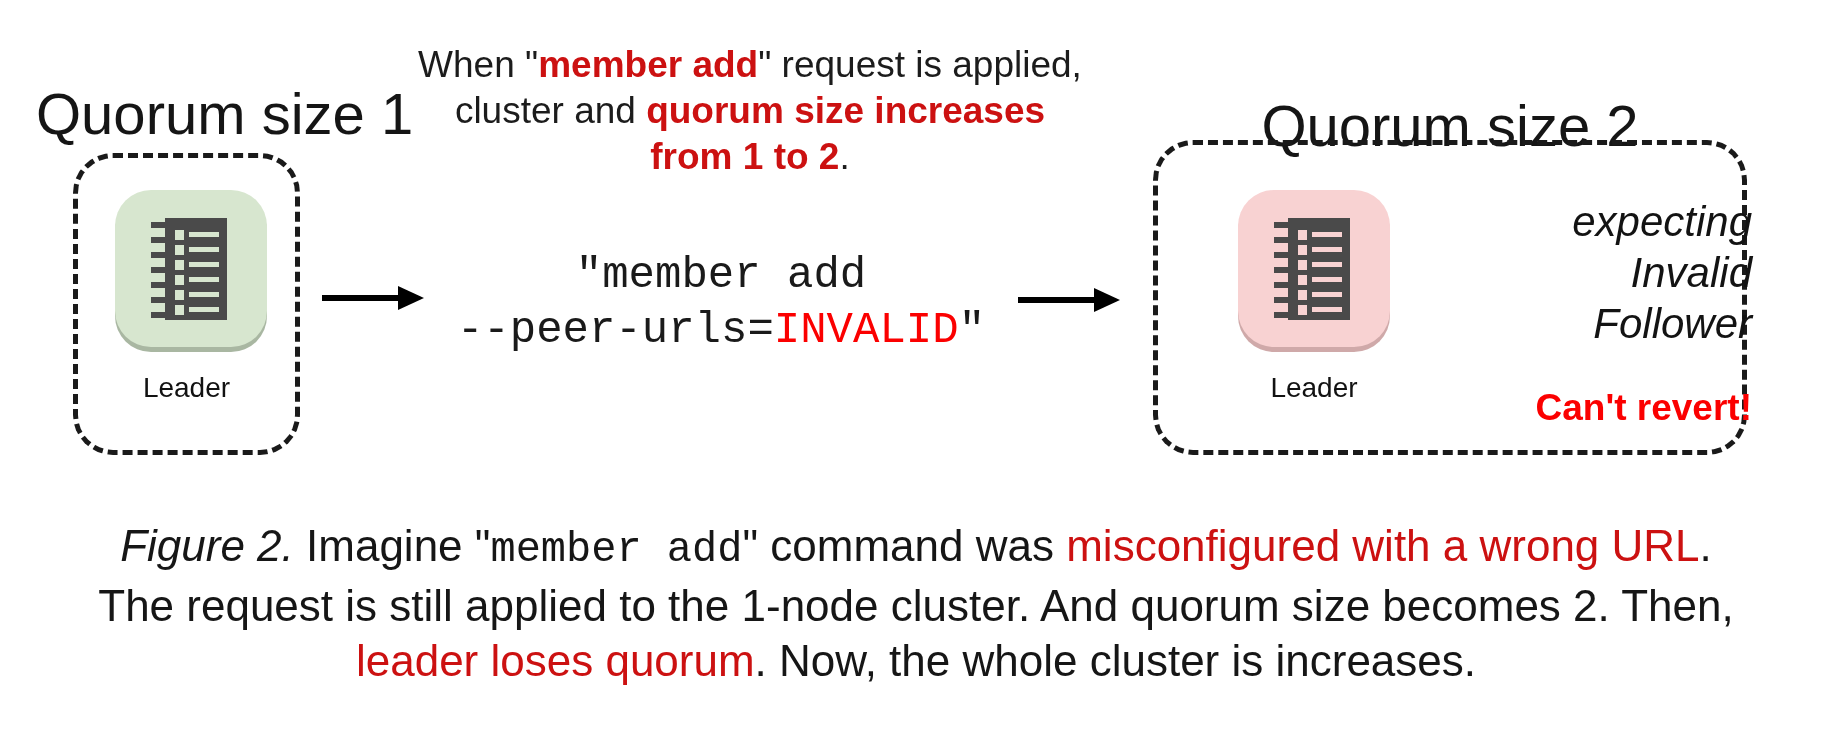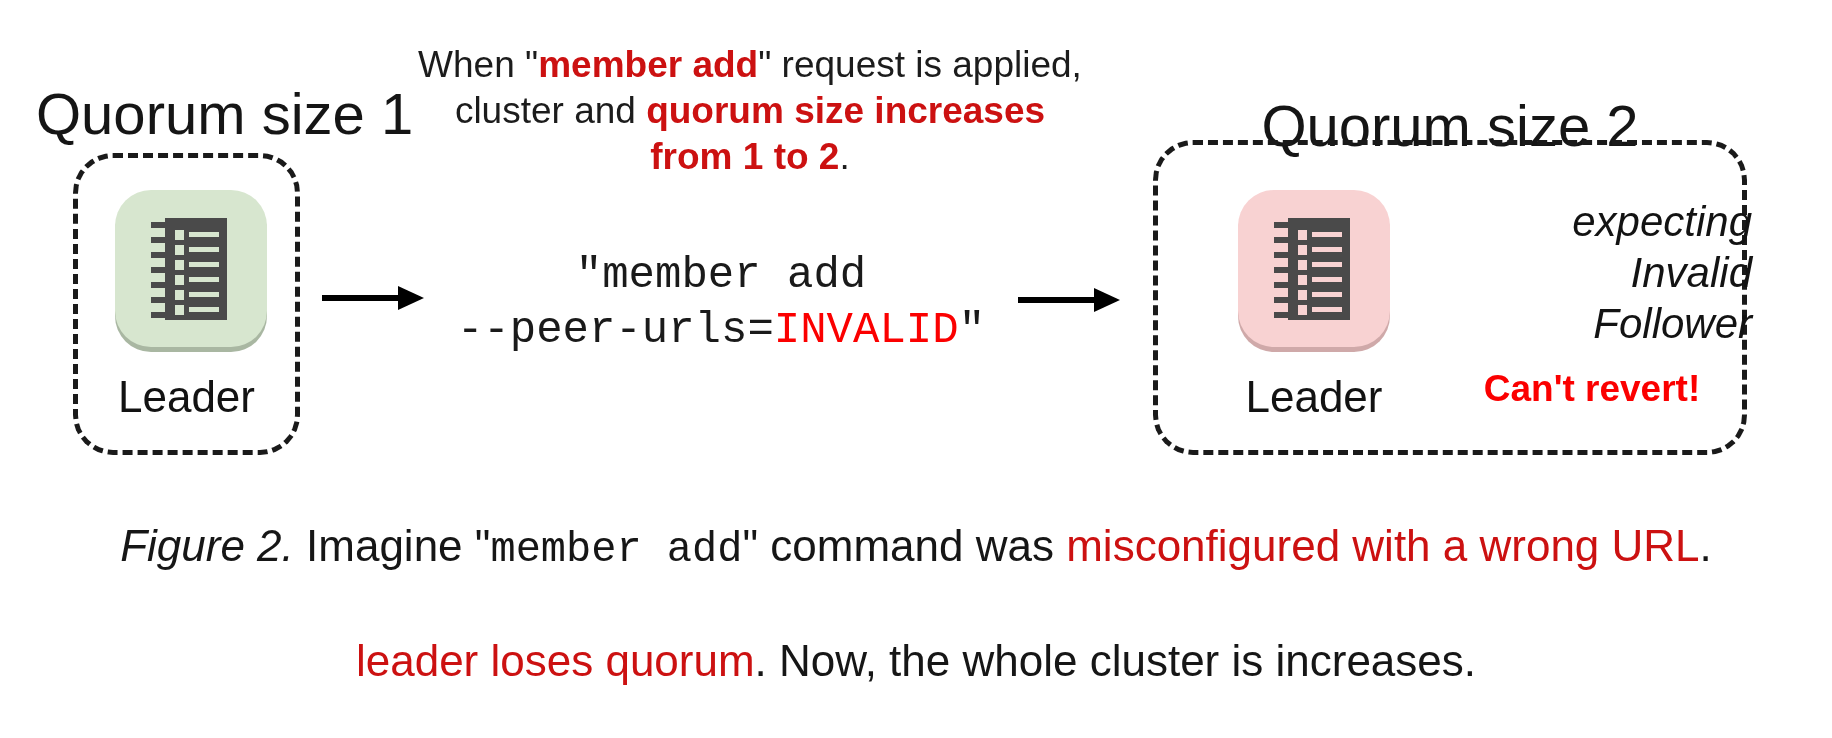--- a/index.html
+++ b/index.html
@@ -28,21 +28,21 @@
     display:flex;align-items:center;justify-content:center;
   }
   .tile-green{background:var(--tile-green);box-shadow:0 5px 0 #a9b7a2;}
   .tile-pink{background:var(--tile-pink);box-shadow:0 5px 0 #cfa9a9;}
   .tile svg{display:block;}
   .glyph-dark{fill:var(--glyph-dark);}
   .tile-green .glyph-light{fill:var(--tile-green);}
   .tile-pink .glyph-light{fill:var(--tile-pink);}
 
   .leader-label{
-    font-size:44px;text-align:center;color:#121212;white-space:nowrap;
+    font-size:28px;text-align:center;color:#121212;white-space:nowrap;
   }
 
   .annotation{
     width:700px;text-align:center;font-size:37px;line-height:46px;color:#1c1c1c;
   }
   .annotation b{color:var(--accent-red);font-weight:700;}
 
   .command{
     width:642px;text-align:center;
     font-family:"Liberation Mono","DejaVu Sans Mono",monospace;
@@ -158,21 +158,21 @@
   </div>
 
   <div class="abs leader-label" style="left:1154px;top:372px;width:320px;">Leader</div>
 
   <div class="abs expect" style="left:1432px;top:196px;text-align:right;">
     <span>expecting</span><br>
     <span>Invalid</span><br>
     <span>Follower</span>
   </div>
 
-  <div class="abs warning" style="left:1432px;top:368px;">Can't revert!</div>
+  <div class="abs warning" style="left:1432px;top:387px;text-align:right;">Can't revert!</div>
 
   <div class="abs caption" style="left:0;top:518px;">
     <i>Figure 2.</i><span> Imagine "</span><span class="mono">member add</span><span>" command was </span><b>misconfigured with a wrong URL</b><span>.</span><br>
-    <br>
+    <span>The request is still applied to the 1-node cluster. And quorum size becomes 2. Then,</span><br>
     <b>leader loses quorum</b><span>. Now, the whole cluster is increases.</span>
   </div>
 
 </div>
 
 </body></html>

